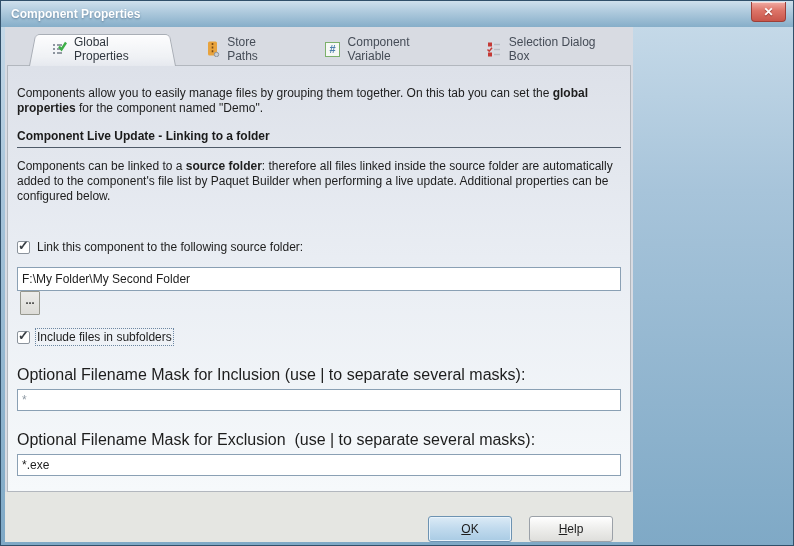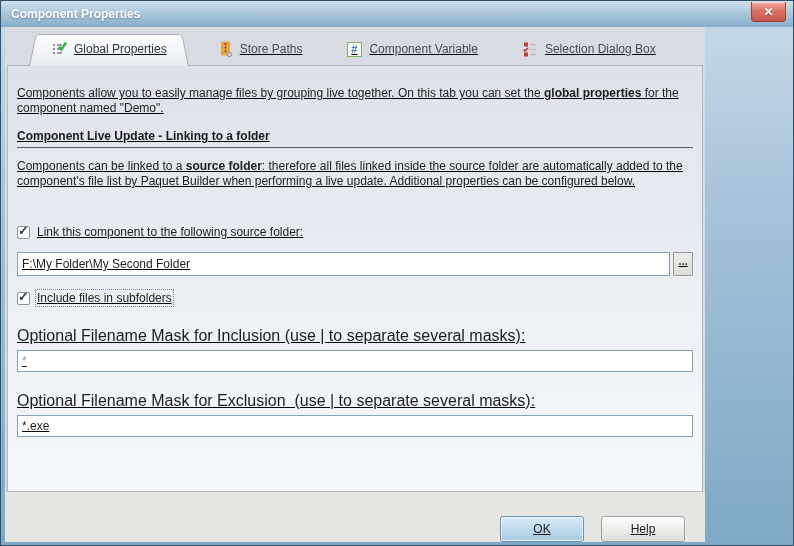--- a/index.html
+++ b/index.html
@@ -34,23 +34,23 @@
     border-radius: 0 0 4px 4px;
     box-shadow: inset 0 1px 0 rgba(255,255,255,.55);
     color: #fff; font-size: 12px; font-weight: bold;
     display: flex; align-items: center; justify-content: center;
     cursor: pointer; text-shadow: 0 1px 1px rgba(90,20,15,.6);
   }
 
   
   .frame {
     position: absolute; left: 4px; top: 26px;
-    width: 700px; height: 515px;
+    width: 628px; height: 515px;
     background: #d8dbe2;
-    display: flex; flex-direction: column; text-decoration: underline;
+    display: flex; flex-direction: column;
   }
 
   
   .tabstrip {
     height: 38px; flex: none;
     display: flex; align-items: flex-end;
     padding-left: 24px;
   }
   .tab {
     position: relative;
@@ -113,21 +113,21 @@
   .check-label { font-size: 12px; color: #1d1d1d; }
   .check-label.focused { outline: 1px dotted #6c87a2; outline-offset: 1px; }
 
   input.text-field {
     display: block; width: 100%; height: 22px;
     border: 1px solid #8aa0b4; background: #ffffff;
     font-family: "Liberation Sans", sans-serif; font-size: 12px; color: #1d1d1d;
     padding: 0 4px; border-radius: 0;
   }
   input.text-field.dim { color: #8f9aa4; }
-  .path-row { display: flex; margin-top: 13px; align-items: stretch; }
+  .path-row { display: flex; margin-top: 13px; align-items: stretch; flex-direction: column; }
   .path-row input { flex: 1 1 auto; height: 24px; }
   .browse-btn {
     flex: none; width: 20px; height: 24px; margin-left: 3px;
     background: linear-gradient(180deg, #ececea 0%, #dddcd8 100%);
     border: 1px solid #97988f; border-radius: 1px;
     font-size: 11px; font-weight: bold; color: #333;
     display: flex; align-items: center; justify-content: center;
     line-height: 8px; padding-bottom: 6px; cursor: pointer;
   }
   .mask-label { margin-top: 22px; font-size: 16px; color: #1d1d1d; white-space: pre-wrap; }
@@ -222,21 +222,21 @@
             </g>
           </svg>
         </span>
         <span class="tab-label">Selection Dialog Box</span>
       </div>
 
     </div>
 
     <div class="panel">
 
-      <div class="body-text p-intro"><span>Components allow you to easily manage files by grouping live together. On this tab you can set the </span><b>global properties</b><span> for the component named "Demo".</span></div>
+      <div class="body-text p-intro"><span>Components allow you to easily manage files by grouping them together. On this tab you can set the </span><b>global properties</b><span> for the component named "Demo".</span></div>
 
       <div class="section-heading">Component Live Update - Linking to a folder</div>
 
       <div class="body-text p-desc"><span>Components can be linked to a </span><b>source folder</b><span>: therefore all files linked inside the source folder are automatically added to the component's file list by Paquet Builder when performing a live update. Additional properties can be configured below.</span></div>
 
       <div class="check-row row-link">
         <span class="checkbox">
             <span class="check">✓</span>
           </span>
         <span class="check-label">Link this component to the following source folder:</span>

